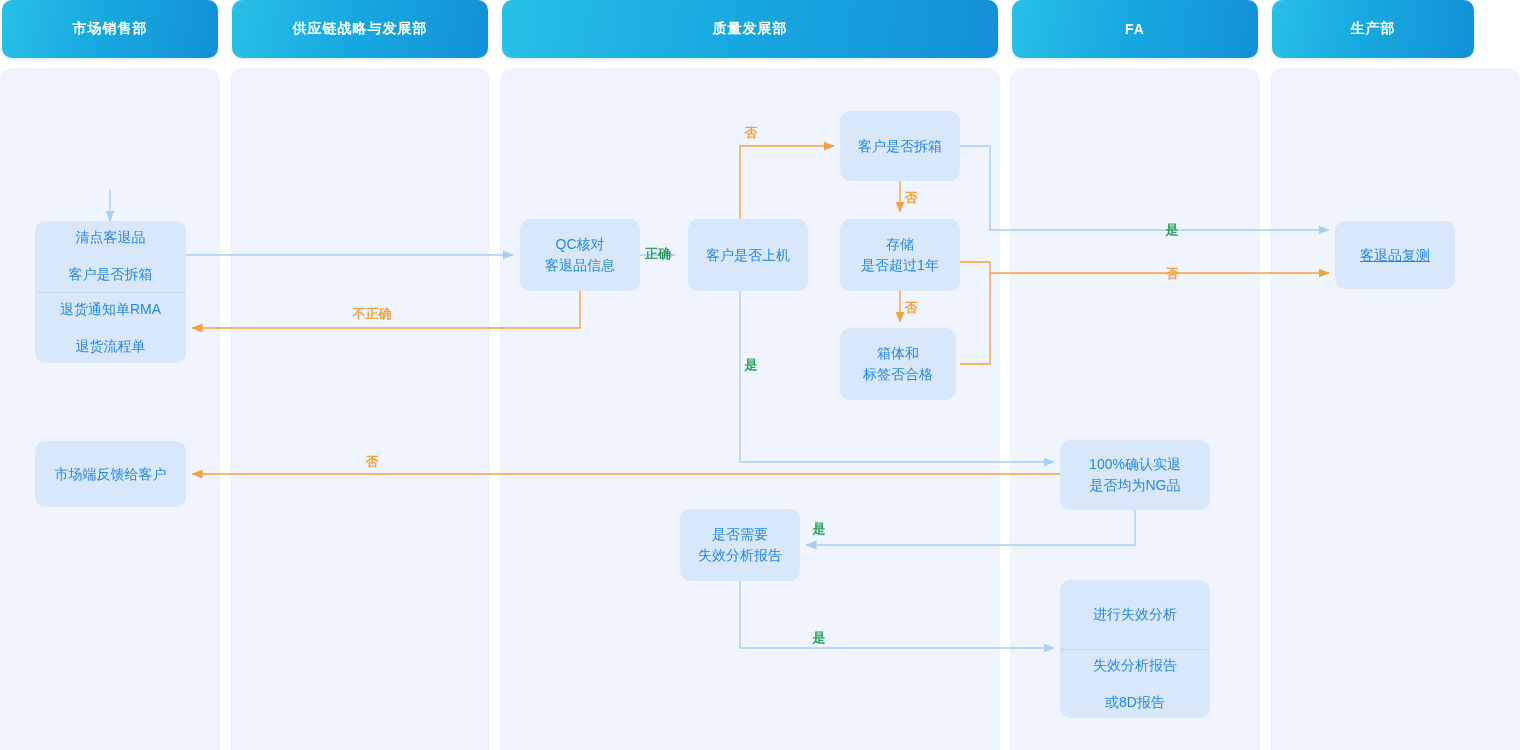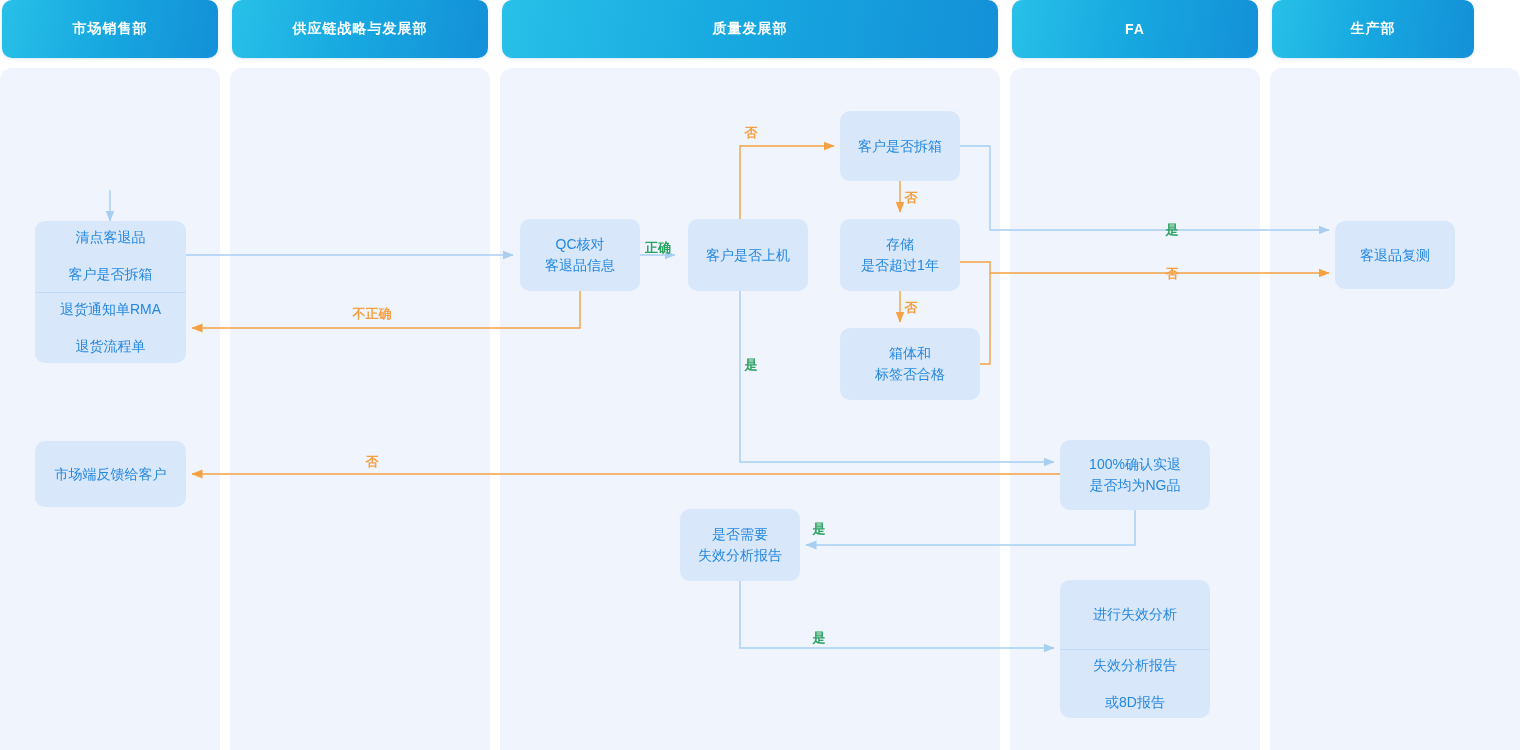--- a/index.html
+++ b/index.html
@@ -197,21 +197,21 @@
 
   <div class="node" style="left:840px; top:111px; width:120px; height:70px;">
     <span class="ln">客户是否拆箱</span>
   </div>
 
   <div class="node" style="left:840px; top:219px; width:120px; height:72px;">
     <span class="ln">存储</span>
     <span class="ln">是否超过1年</span>
   </div>
 
-  <div class="node" style="left:840px; top:328px; width:140px; height:72px;">
+  <div class="node" style="left:840px; top:328px; width:116px; height:72px;">
     <span class="ln">箱体和</span>
     <span class="ln">标签否合格</span>
   </div>
 
   <div class="node" style="left:680px; top:509px; width:120px; height:72px;">
     <span class="ln">是否需要</span>
     <span class="ln">失效分析报告</span>
   </div>
 
   <div class="node" style="left:1060px; top:440px; width:150px; height:70px;">
@@ -222,25 +222,25 @@
   <div class="stack" style="left:1060px; top:580px; width:150px; height:138px;">
     <div class="seg">
       <span class="ln">进行失效分析</span>
     </div>
     <div class="seg">
       <span class="ln">失效分析报告</span>
       <span class="ln">或8D报告</span>
     </div>
   </div>
 
-  <div class="node" style="left:1335px; top:221px; width:120px; height:68px;">
+  <div class="node" style="left:1335px; top:221px; width:120px; height:68px;text-decoration:underline;">
     <span class="ln">客退品复测</span>
   </div>
 
-  <div class="elabel yes" style="left:658px; top:248px;text-align:right;">正确</div>
+  <div class="elabel yes" style="left:658px; top:254px;text-align:right;">正确</div>
   <div class="elabel no" style="left:372px; top:314px;">不正确</div>
   <div class="elabel no" style="left:751px; top:133px;">否</div>
   <div class="elabel yes" style="left:751px; top:365px;">是</div>
   <div class="elabel no" style="left:911px; top:198px;">否</div>
   <div class="elabel yes" style="left:1172px; top:230px;">是</div>
   <div class="elabel no" style="left:911px; top:308px;">否</div>
   <div class="elabel no" style="left:1172px; top:274px;">否</div>
   <div class="elabel no" style="left:372px; top:462px;">否</div>
   <div class="elabel yes" style="left:819px; top:529px;">是</div>
   <div class="elabel yes" style="left:819px; top:638px;">是</div>

